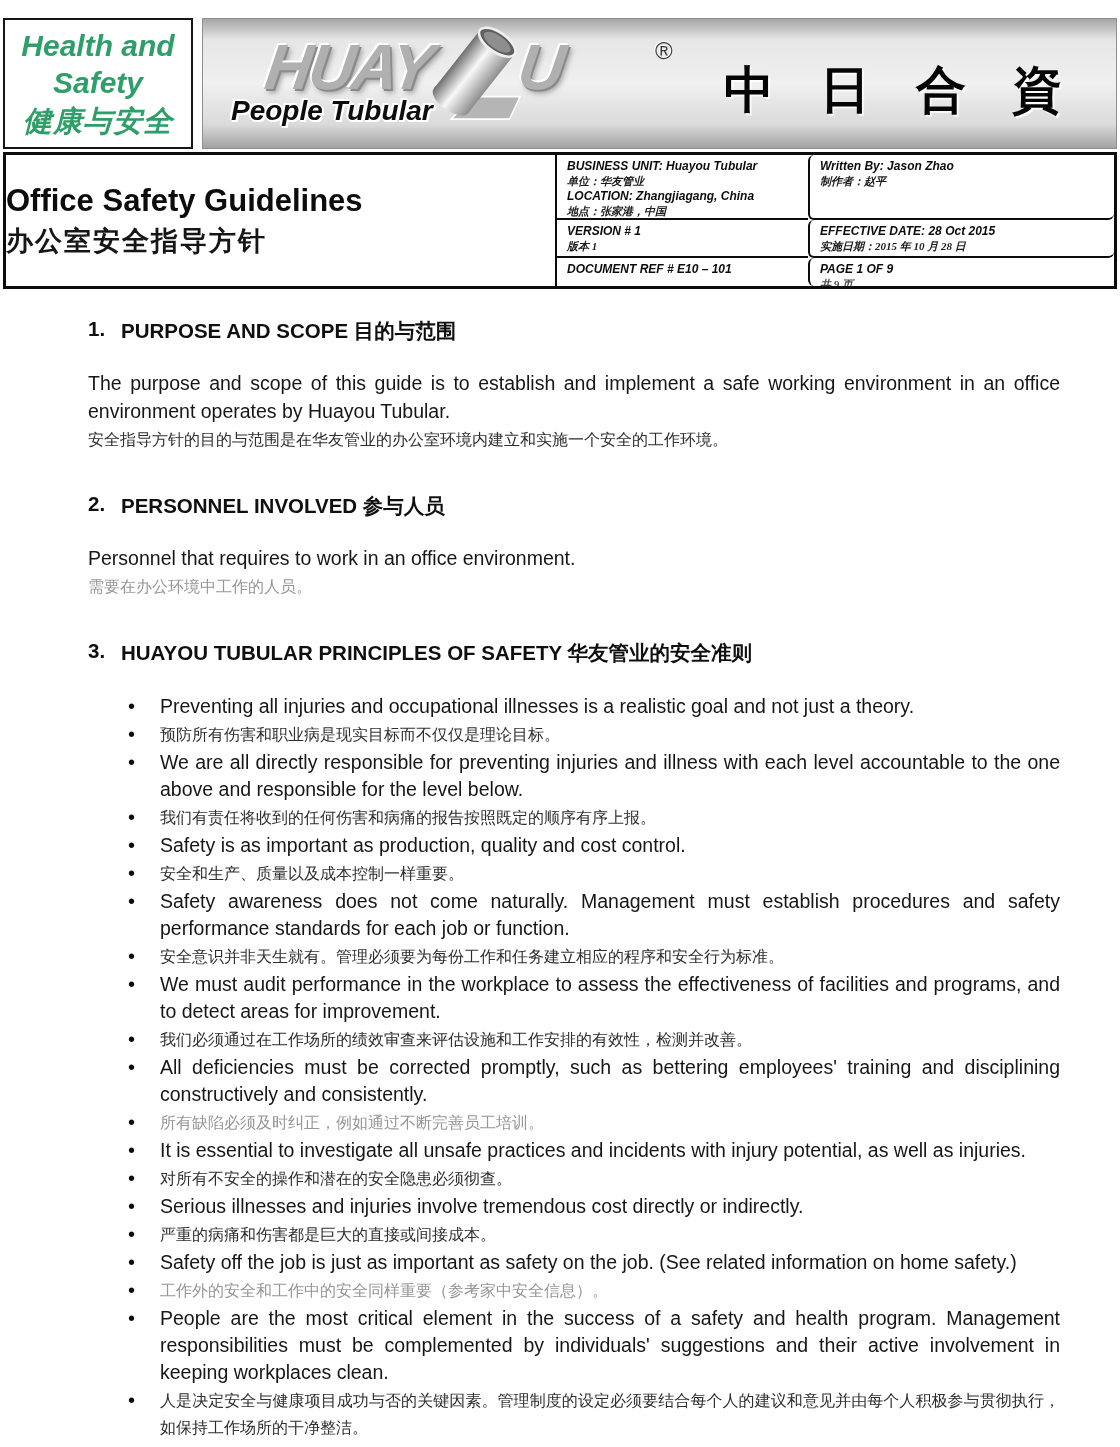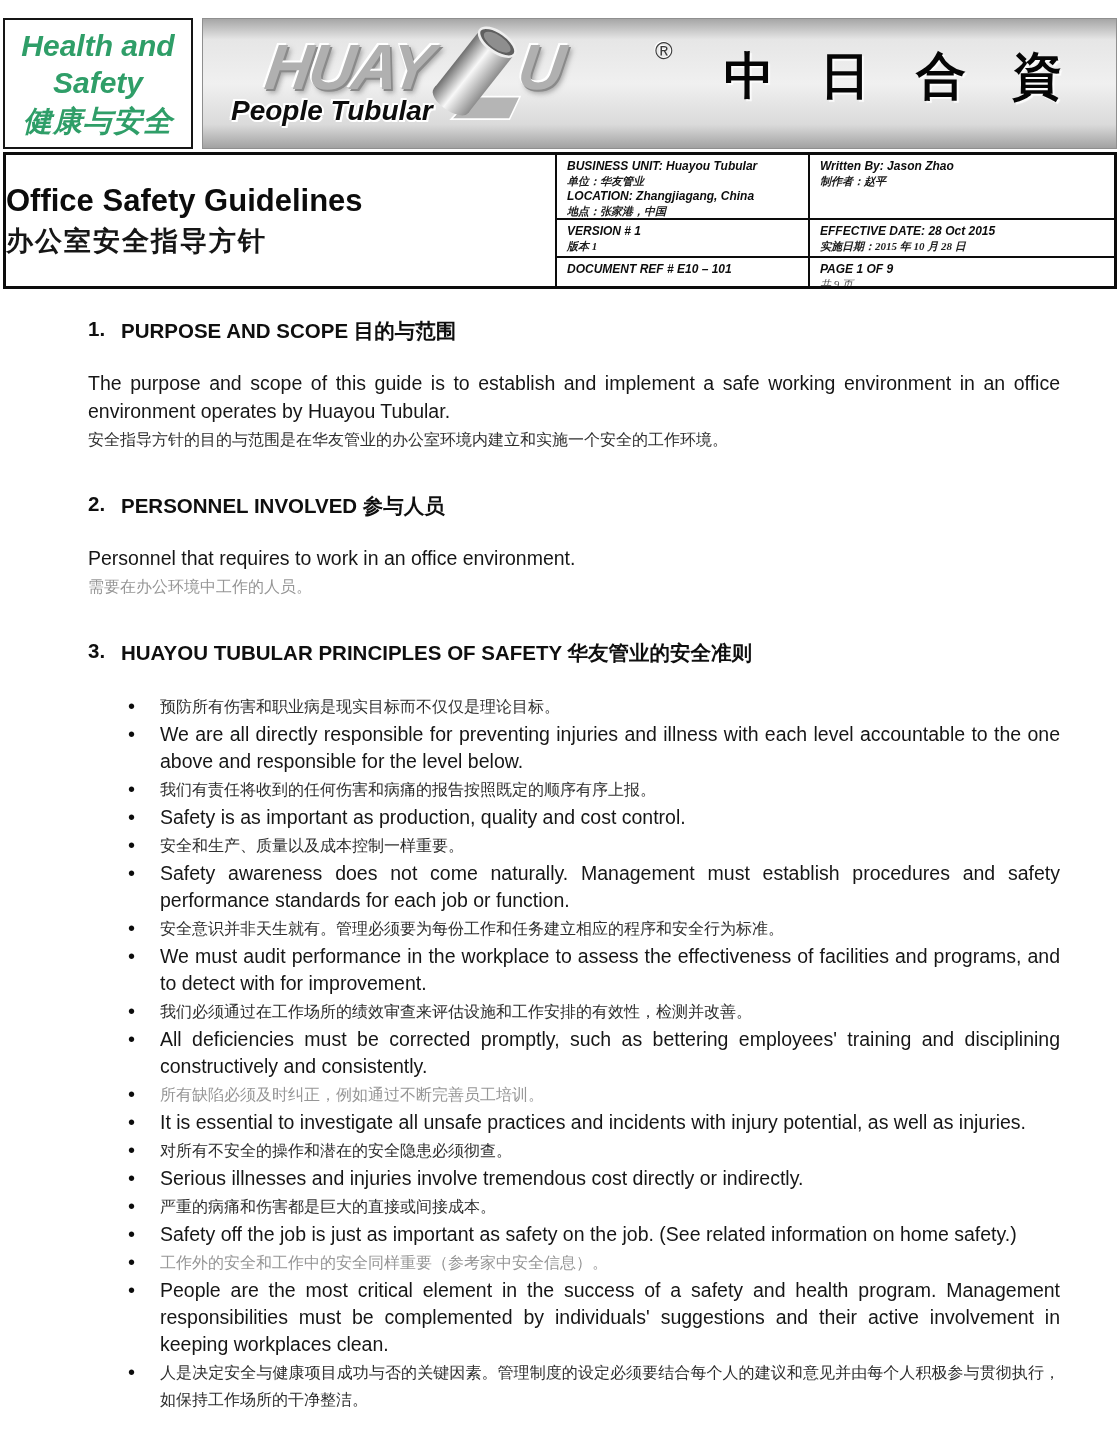--- a/index.html
+++ b/index.html
@@ -36,46 +36,46 @@
   .reg-mark {
     position:absolute; left:452px; top:18px; font-size:24px; font-weight:normal;
     font-style:normal; color:#3a3a3a; text-shadow:-1px -1px 0 #fff;
   }
   .logo-sub {
     position:absolute; left:28px; top:76px; font-size:28px; font-weight:bold; font-style:italic;
     color:#0d0d0d; white-space:nowrap;
     text-shadow:-2px 0 0 #fff, 2px 0 0 #fff, 0 -2px 0 #fff, 0 2px 0 #fff, -2px -2px 0 #fff, 2px 2px 0 #fff;
   }
   .jv-text {
-    position:absolute; right:8px; top:24px; font-size:50px; font-weight:bold; color:#050505;
+    position:absolute; right:8px; top:38px; font-size:50px; font-weight:bold; color:#050505;
     letter-spacing:46px; white-space:nowrap;
     font-family:"Liberation Serif","DejaVu Serif",serif;
     text-shadow:2px 2px 1px rgba(255,255,255,.85);
   }
 
   
   .meta {
     margin-top:3px; border:3px solid #0c0c0c;
     display:grid; grid-template-columns:551px 251px 1fr; grid-template-rows:65px 38px 28px;
   }
   .title-cell {
     grid-row:1 / 4; border-right:2px solid #0c0c0c;
     display:flex; flex-direction:column; justify-content:center;
   }
   .title-en { font-size:31px; font-weight:bold; color:#0c0c0c; letter-spacing:0px; }
   .title-zh { font-size:27px; font-weight:bold; margin-top:4px; letter-spacing:2px;
               font-family:"Liberation Serif","DejaVu Serif",serif; }
   .m-cell { padding:3px 0 0 10px; overflow:hidden; }
   .m-cell.rb { border-bottom:2px solid #0c0c0c; }
-  .m-cell.rc { border-left:2px solid #0c0c0c; }
+  .m-cell.rc { border-left:2px solid #0c0c0c;border-radius:6px; }
   .m-en { font-size:12px; font-weight:bold; font-style:italic; line-height:17px; color:#0c0c0c; }
   .m-zh { font-size:11px; font-style:italic; line-height:13px; color:#1c1c1c;
           font-family:"Liberation Serif","DejaVu Serif",serif; font-weight:bold; }
   .m-right { text-align:left; padding-right:8px; }
-  .m-right .m-zh { color:#4a4a4a; font-weight:normal; }
+  .m-right .m-zh { color:#4a4a4a; font-weight:bold; }
 
   
   .doc-body { padding:0 57px 0 85px; margin-top:28px; }
   .sec-heading { display:flex; font-size:20.5px; font-weight:bold; color:#0f0f0f; }
   .sec-heading .num { width:33px; flex:none; }
   .sec-2, .sec-3 { margin-top:38px; }
   .para-en { margin-top:24px; font-size:19.5px; line-height:28px; text-align:justify; color:#161616; }
   .para-zh { font-size:16px; line-height:29px; color:#2e2e2e;
              font-family:"Liberation Serif","DejaVu Serif",serif; }
   .para-zh.light { color:#969696; }
@@ -187,28 +187,29 @@
       <p class="para-en">Personnel that requires to work in an office environment.</p>
       <p class="para-zh light">需要在办公环境中工作的人员。</p>
     </div>
 
     <div class="sec-3">
       <div class="sec-heading">
         <span class="num">3.</span>
         <span>HUAYOU TUBULAR PRINCIPLES OF SAFETY 华友管业的安全准则</span>
       </div>
       <ul class="principles">
+        <li class="en">Preventing all injuries and occupational illnesses is a realistic goal and not just a theory.</li>
         <li class="zh">预防所有伤害和职业病是现实目标而不仅仅是理论目标。</li>
         <li class="en">We are all directly responsible for preventing injuries and illness with each level accountable to the one above and responsible for the level below.</li>
         <li class="zh">我们有责任将收到的任何伤害和病痛的报告按照既定的顺序有序上报。</li>
         <li class="en">Safety is as important as production, quality and cost control.</li>
         <li class="zh">安全和生产、质量以及成本控制一样重要。</li>
         <li class="en">Safety awareness does not come naturally.  Management must establish procedures and safety performance standards for each job or function.</li>
         <li class="zh">安全意识并非天生就有。管理必须要为每份工作和任务建立相应的程序和安全行为标准。</li>
-        <li class="en">We must audit performance in the workplace to assess the effectiveness of facilities and programs, and to detect with for improvement.</li>
+        <li class="en">We must audit performance in the workplace to assess the effectiveness of facilities and programs, and to detect areas for improvement.</li>
         <li class="zh">我们必须通过在工作场所的绩效审查来评估设施和工作安排的有效性，检测并改善。</li>
         <li class="en">All deficiencies must be corrected promptly, such as bettering employees' training and disciplining constructively and consistently.</li>
         <li class="zh light">所有缺陷必须及时纠正，例如通过不断完善员工培训。</li>
         <li class="en">It is essential to investigate all unsafe practices and incidents with injury potential, as well as injuries.</li>
         <li class="zh">对所有不安全的操作和潜在的安全隐患必须彻查。</li>
         <li class="en">Serious illnesses and injuries involve tremendous cost directly or indirectly.</li>
         <li class="zh">严重的病痛和伤害都是巨大的直接或间接成本。</li>
         <li class="en">Safety off the job is just as important as safety on the job.  (See related information on home safety.)</li>
         <li class="zh light">工作外的安全和工作中的安全同样重要（参考家中安全信息）。</li>
         <li class="en">People are the most critical element in the success of a safety and health program.  Management responsibilities must be complemented by individuals' suggestions and their active involvement in keeping workplaces clean.</li>

